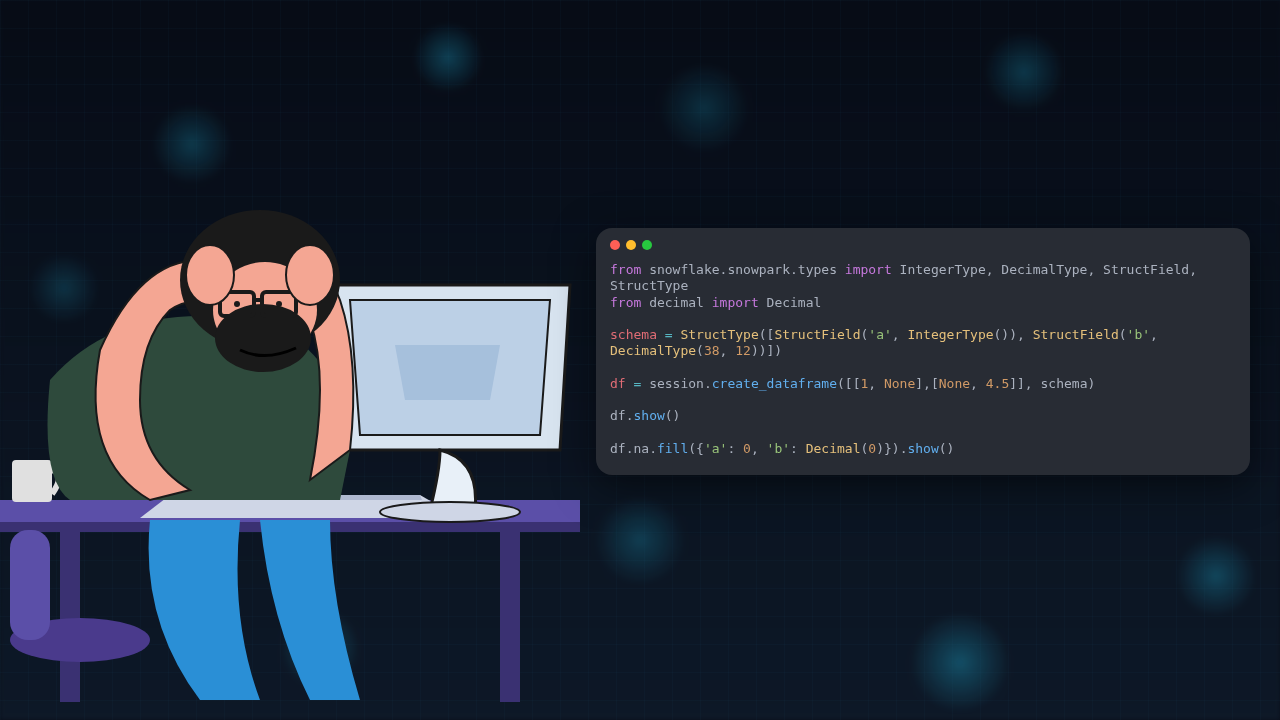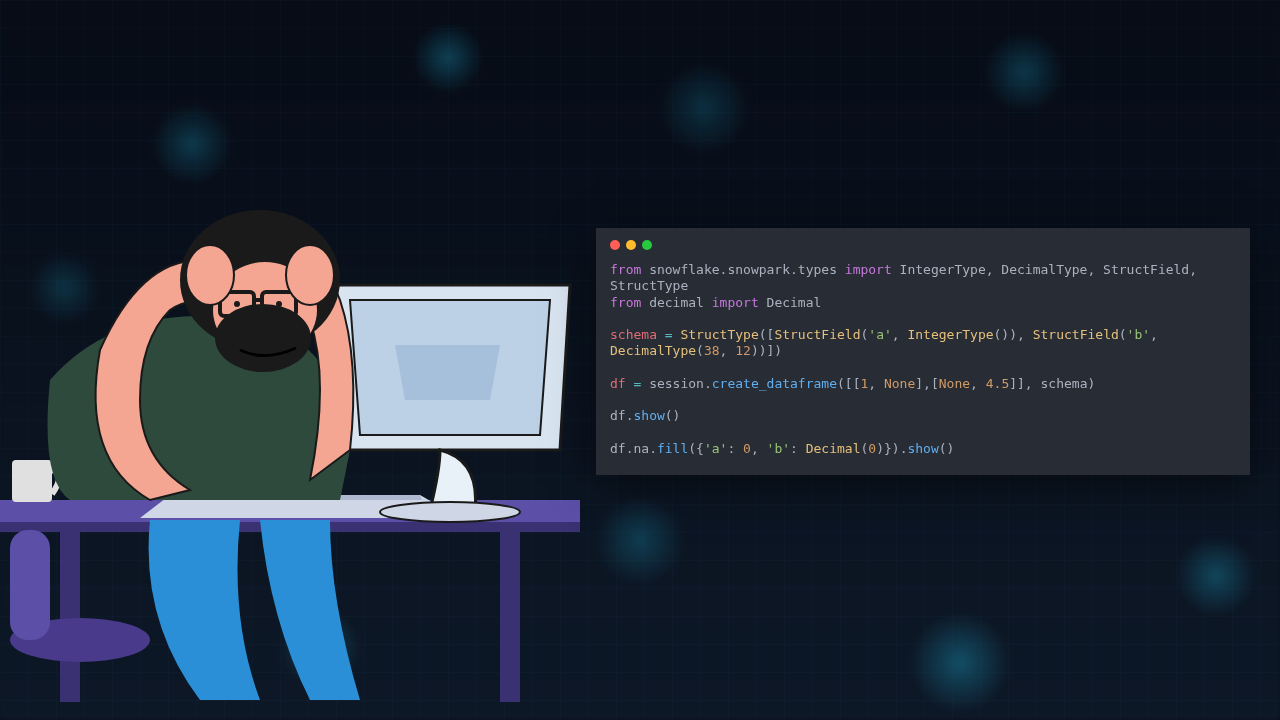--- a/index.html
+++ b/index.html
@@ -39,21 +39,21 @@
     opacity:0.6;
   }
 
   
   .code-window {
     position: absolute;
     top: 228px;
     left: 596px;
     width: 654px;
     background: #282c34;
-    border-radius: 0;
+    border-radius: 16px;
     padding: 12px 14px 18px 14px;
     box-shadow: 0 10px 40px rgba(0,0,0,0.5);
   }
   .window-dots { display:flex; gap:6px; margin-bottom:12px; }
   .dot { width:10px; height:10px; border-radius:50%; }
   .dot.red{background:#ff5f56;} .dot.yellow{background:#ffbd2e;} .dot.green{background:#27c93f;}
   .code {
     font-family: "SF Mono", "Consolas", "Menlo", monospace;
     font-size: 13px;
     line-height: 1.25;

